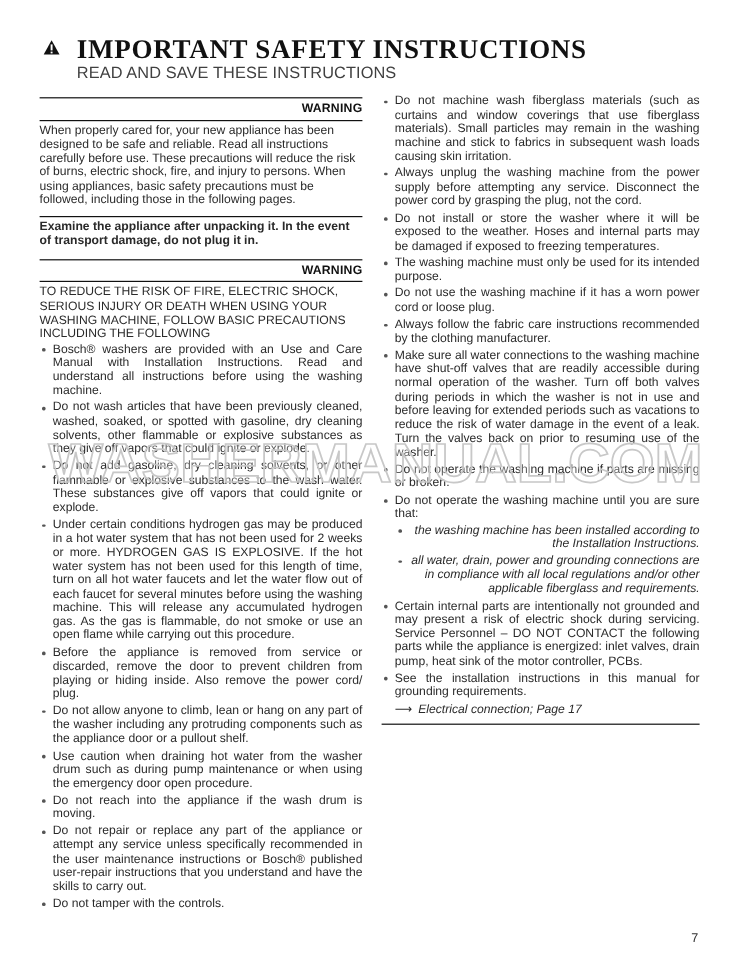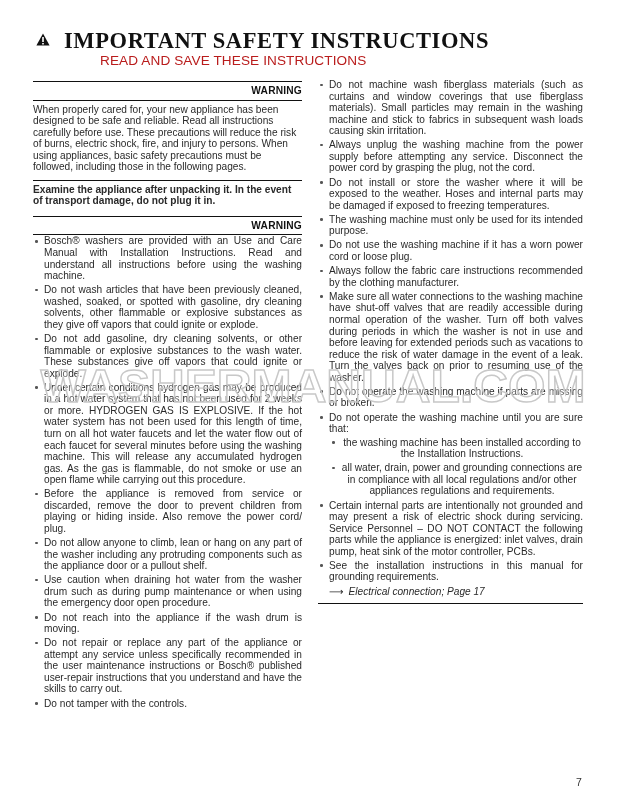--- a/index.html
+++ b/index.html
@@ -9,38 +9,38 @@
   }
   .header { position: absolute; left: 36px; top: 28px; }
   .warn-tri { position: absolute; left: 0; top: 5px; width: 14px; height: 13px; }
   .title {
     position: absolute; left: 28px; top: 0; white-space: nowrap;
     font-family: Liberation Serif, serif; font-weight: bold;
     font-size: 22.5px; letter-spacing: 0.6px; color: #111;
   }
   .subtitle {
     position: absolute; left: 28px; top: 25px; white-space: nowrap;
-    font-size: 13.6px; color: #b91c1c; letter-spacing: 0.1px; margin-left: 36px;
+    font-size: 13.6px; color: #404040; letter-spacing: 0.1px;
   }
   .col { position: absolute; font-size: 10.15px; line-height: 11.55px; color: #2a2a2a; }
   .col-left { left: 33px; top: 81px; width: 269px; }
   .col-right { left: 318px; top: 79px; width: 265px; }
   .rule { border-top: 1.6px solid #111; }
   .hd { font-weight: bold; font-size: 10.2px; padding: 3px 0 3px 0; color: #111; letter-spacing: 0.2px; text-align: right; }
   .para { padding: 3px 0 7px 0; }
   .para.last { padding-bottom: 9px; font-weight: bold; }
   .caps { padding: 3px 0 1px 0; }
   ul.bl { list-style: none; margin: 0; padding: 0; }
   ul.bl > li { position: relative; padding-left: 11px; margin-bottom: 2.6px; text-align: justify; }
   ul.bl > li .dot {
     position: absolute; left: 2px; top: 4.5px; width: 2.6px; height: 2.6px;
     border-radius: 50%; background: #555;
   }
   ul.sub { list-style: none; margin: 2px 0 0 0; padding: 0; }
-  ul.sub > li { position: relative; padding-left: 12px; margin-bottom: 2.6px; text-align: center; }
+  ul.sub > li { position: relative; padding-left: 12px; margin-bottom: 2.6px; text-align: right; font-style: italic; }
   ul.sub > li .dot {
     position: absolute; left: 3px; top: 4.5px; width: 2.6px; height: 2.6px;
     border-radius: 50%; background: #555;
   }
   .xref { padding-left: 11px; margin-top: 1px; margin-bottom: 5px; font-style: italic; }
   .xref .arr { font-style: normal; margin-right: 5px; }
   .right-end-rule { margin-top: 6px; }
   .pageno { position: absolute; left: 576px; top: 776px; font-size: 10.5px; color: #333; }
   .watermark {
     position: absolute; left: 38px; top: 360px; width: 550px; height: 50px;
@@ -67,20 +67,21 @@
 <div class="col col-left">
   <div class="rule"></div>
   <div class="hd">WARNING</div>
   <div class="rule" style="border-top-width:1px;"></div>
   <div class="para">When properly cared for, your new appliance has been designed to be safe and reliable. Read all instructions carefully before use. These precautions will reduce the risk of burns, electric shock, fire, and injury to persons. When using appliances, basic safety precautions must be followed, including those in the following pages.</div>
   <div class="rule"></div>
   <div class="para last">Examine the appliance after unpacking it. In the event of transport damage, do not plug it in.</div>
   <div class="rule"></div>
   <div class="hd">WARNING</div>
   <div class="rule" style="border-top-width:1px;"></div>
+  <div class="caps">TO REDUCE THE RISK OF FIRE, ELECTRIC SHOCK, SERIOUS INJURY OR DEATH WHEN USING YOUR WASHING MACHINE, FOLLOW BASIC PRECAUTIONS INCLUDING THE FOLLOWING</div>
   <ul class="bl">
     <li><span class="dot"></span><span>Bosch® washers are provided with an Use and Care Manual with Installation Instructions. Read and understand all instructions before using the washing machine.</span></li>
     <li><span class="dot"></span><span>Do not wash articles that have been previously cleaned, washed, soaked, or spotted with gasoline, dry cleaning solvents, other flammable or explosive substances as they give off vapors that could ignite or explode.</span></li>
     <li><span class="dot"></span><span>Do not add gasoline, dry cleaning solvents, or other flammable or explosive substances to the wash water. These substances give off vapors that could ignite or explode.</span></li>
     <li><span class="dot"></span><span>Under certain conditions hydrogen gas may be produced in a hot water system that has not been used for 2 weeks or more. HYDROGEN GAS IS EXPLOSIVE. If the hot water system has not been used for this length of time, turn on all hot water faucets and let the water flow out of each faucet for several minutes before using the washing machine. This will release any accumulated hydrogen gas. As the gas is flammable, do not smoke or use an open flame while carrying out this procedure.</span></li>
     <li><span class="dot"></span><span>Before the appliance is removed from service or discarded, remove the door to prevent children from playing or hiding inside. Also remove the power cord/ plug.</span></li>
     <li><span class="dot"></span><span>Do not allow anyone to climb, lean or hang on any part of the washer including any protruding components such as the appliance door or a pullout shelf.</span></li>
     <li><span class="dot"></span><span>Use caution when draining hot water from the washer drum such as during pump maintenance or when using the emergency door open procedure.</span></li>
     <li><span class="dot"></span><span>Do not reach into the appliance if the wash drum is moving.</span></li>
     <li><span class="dot"></span><span>Do not repair or replace any part of the appliance or attempt any service unless specifically recommended in the user maintenance instructions or Bosch® published user-repair instructions that you understand and have the skills to carry out.</span></li>
@@ -94,21 +95,21 @@
     <li><span class="dot"></span><span>Always unplug the washing machine from the power supply before attempting any service. Disconnect the power cord by grasping the plug, not the cord.</span></li>
     <li><span class="dot"></span><span>Do not install or store the washer where it will be exposed to the weather. Hoses and internal parts may be damaged if exposed to freezing temperatures.</span></li>
     <li><span class="dot"></span><span>The washing machine must only be used for its intended purpose.</span></li>
     <li><span class="dot"></span><span>Do not use the washing machine if it has a worn power cord or loose plug.</span></li>
     <li><span class="dot"></span><span>Always follow the fabric care instructions recommended by the clothing manufacturer.</span></li>
     <li><span class="dot"></span><span>Make sure all water connections to the washing machine have shut-off valves that are readily accessible during normal operation of the washer. Turn off both valves during periods in which the washer is not in use and before leaving for extended periods such as vacations to reduce the risk of water damage in the event of a leak. Turn the valves back on prior to resuming use of the washer.</span></li>
     <li><span class="dot"></span><span>Do not operate the washing machine if parts are missing or broken.</span></li>
     <li><span class="dot"></span><span>Do not operate the washing machine until you are sure that:</span>
       <ul class="sub">
         <li><span class="dot"></span><span>the washing machine has been installed according to the Installation Instructions.</span></li>
-        <li><span class="dot"></span><span>all water, drain, power and grounding connections are in compliance with all local regulations and/or other appliances regulations and requirements.</span></li>
+        <li><span class="dot"></span><span>all water, drain, power and grounding connections are in compliance with all local regulations and/or other applicable fiberglass and requirements.</span></li>
       </ul>
     </li>
     <li><span class="dot"></span><span>Certain internal parts are intentionally not grounded and may present a risk of electric shock during servicing. Service Personnel – DO NOT CONTACT the following parts while the appliance is energized: inlet valves, drain pump, heat sink of the motor controller, PCBs.</span></li>
     <li><span class="dot"></span><span>See the installation instructions in this manual for grounding requirements.</span></li>
   </ul>
   <div class="xref">
     <span class="arr">⟶</span><span>Electrical connection; Page 17</span>
   </div>
   <div class="rule right-end-rule"></div>
 </div>

